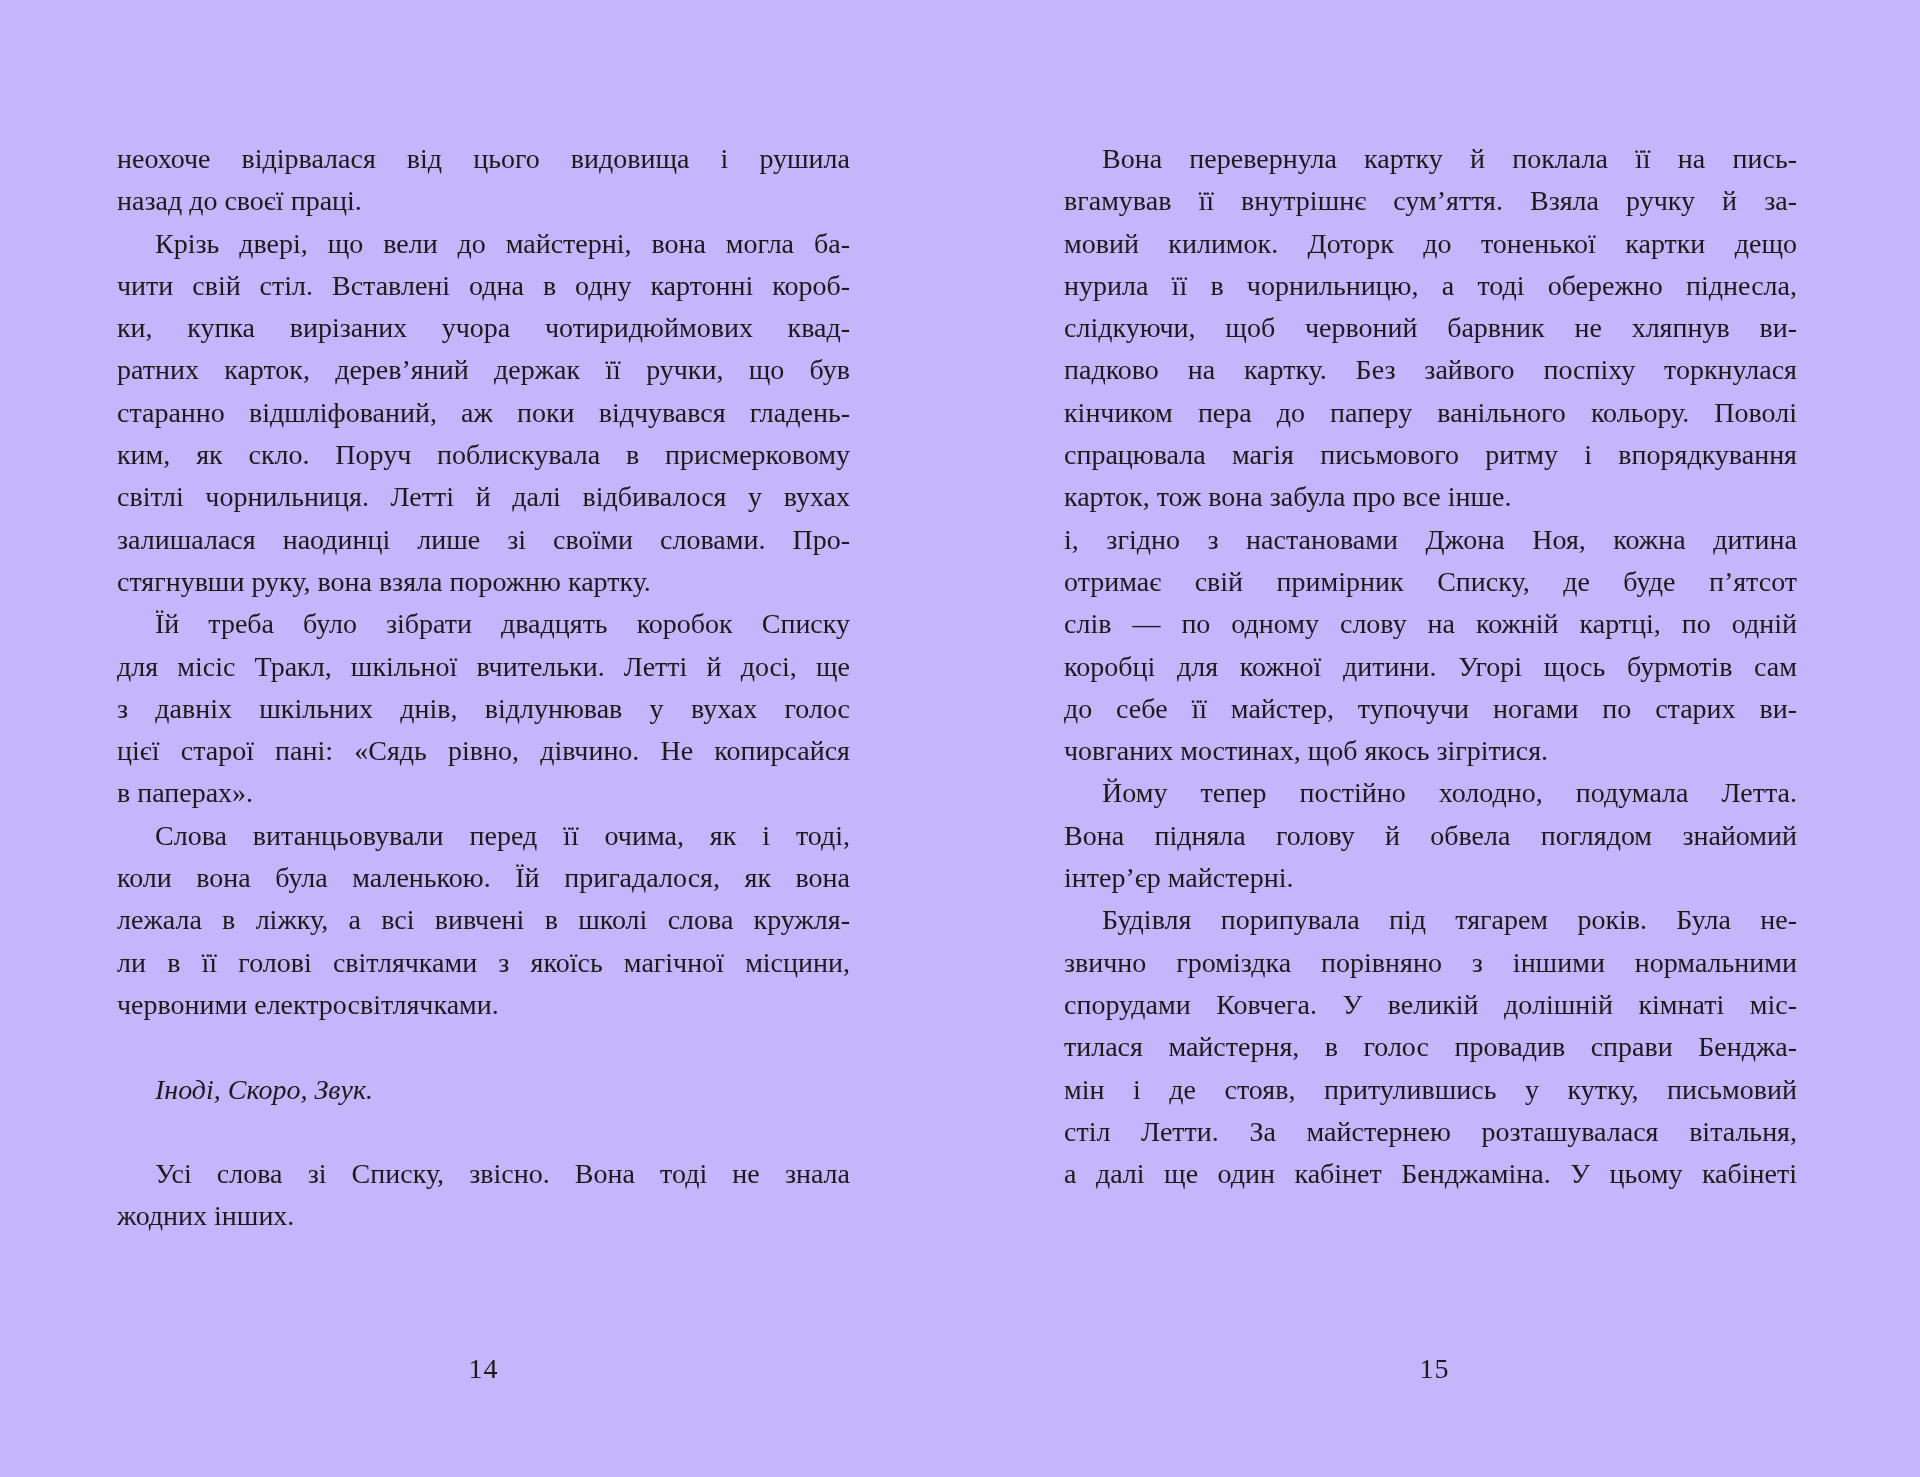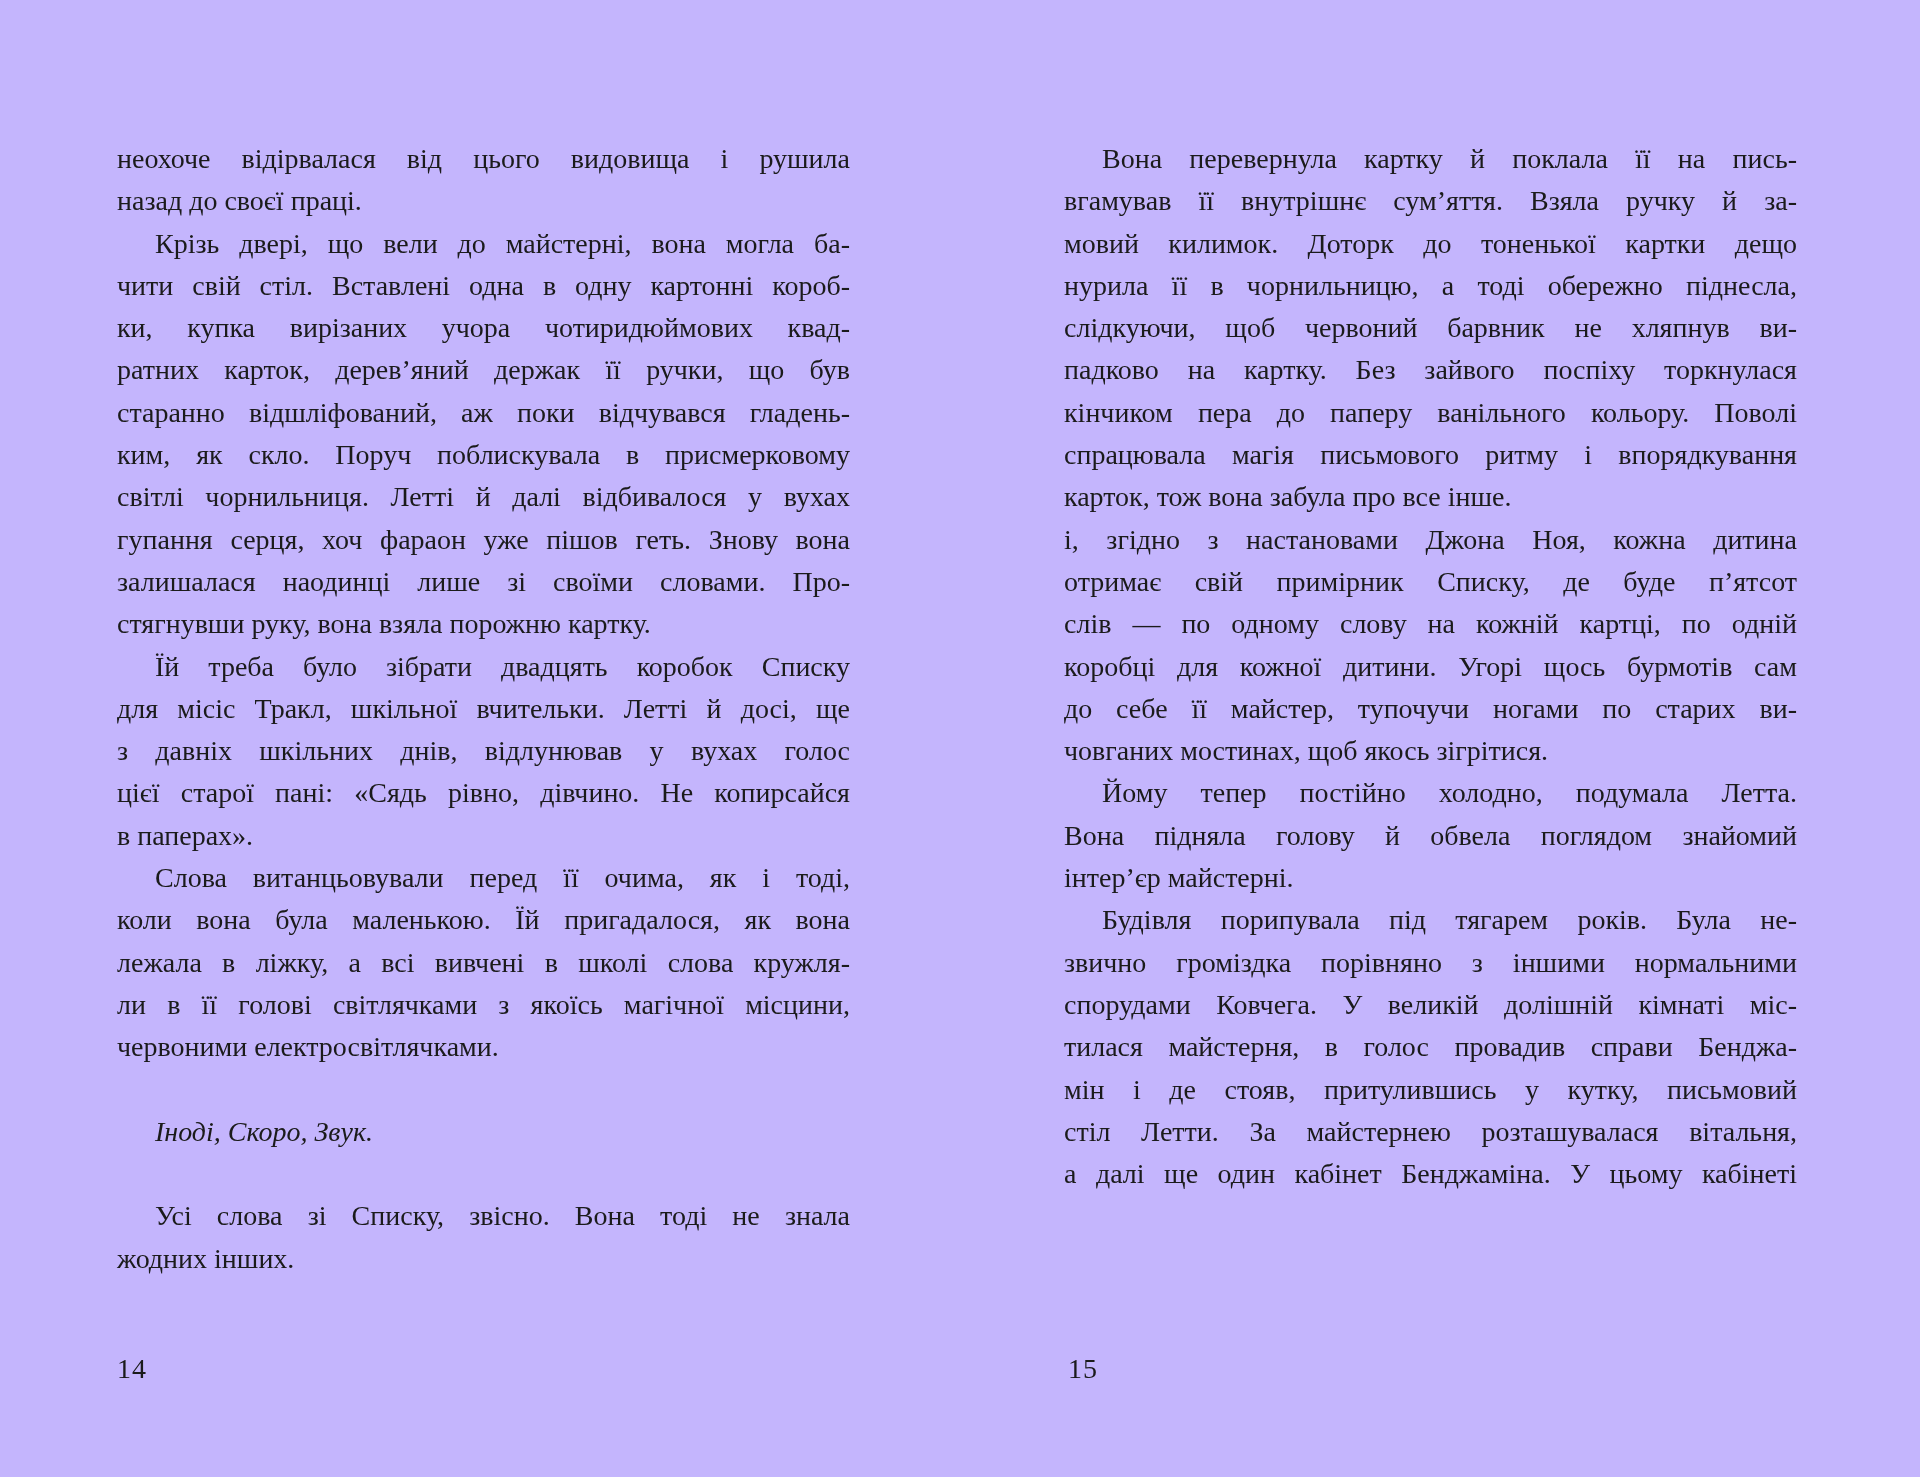--- a/index.html
+++ b/index.html
@@ -44,20 +44,21 @@
   .line.indent { text-indent: 38px; }
   .line.italic { font-style: italic; }
   .line.blank  { text-align-last: left; }
 
   .page-number {
     position: absolute;
     top: 1348px;
     width: 733px;
     font-size: 28px;
     line-height: 42.3px;
+    text-align: center;
     letter-spacing: 1px;
   }
   .page.left  .page-number { left: 117px; }
   .page.right .page-number { left: 108px; }
 </style>
 </head>
 <body>
 
 <div class="spread">
 
@@ -65,21 +66,20 @@
     <div class="text-column">
         <div class="line">неохоче відірвалася від цього видовища і рушила</div>
         <div class="line last">назад до своєї праці.</div>
         <div class="line indent">Крізь двері, що вели до майстерні, вона могла ба-</div>
         <div class="line">чити свій стіл. Вставлені одна в одну картонні короб-</div>
         <div class="line">ки, купка вирізаних учора чотиридюймових квад-</div>
         <div class="line">ратних карток, дерев’яний держак її ручки, що був</div>
         <div class="line">старанно відшліфований, аж поки відчувався гладень-</div>
         <div class="line">ким, як скло. Поруч поблискувала в присмерковому</div>
         <div class="line">світлі чорнильниця. Летті й далі відбивалося у вухах</div>
-        <div class="line">гупання серця, хоч фараон уже пішов геть. Знову вона</div>
         <div class="line">залишалася наодинці лише зі своїми словами. Про-</div>
         <div class="line last">стягнувши руку, вона взяла порожню картку.</div>
         <div class="line indent">Їй треба було зібрати двадцять коробок Списку</div>
         <div class="line">для місіс Тракл, шкільної вчительки. Летті й досі, ще</div>
         <div class="line">з давніх шкільних днів, відлунював у вухах голос</div>
         <div class="line">цієї старої пані: «Сядь рівно, дівчино. Не копирсайся</div>
         <div class="line last">в паперах».</div>
         <div class="line indent">Слова витанцьовували перед її очима, як і тоді,</div>
         <div class="line">коли вона була маленькою. Їй пригадалося, як вона</div>
         <div class="line">лежала в ліжку, а всі вивчені в школі слова кружля-</div>

